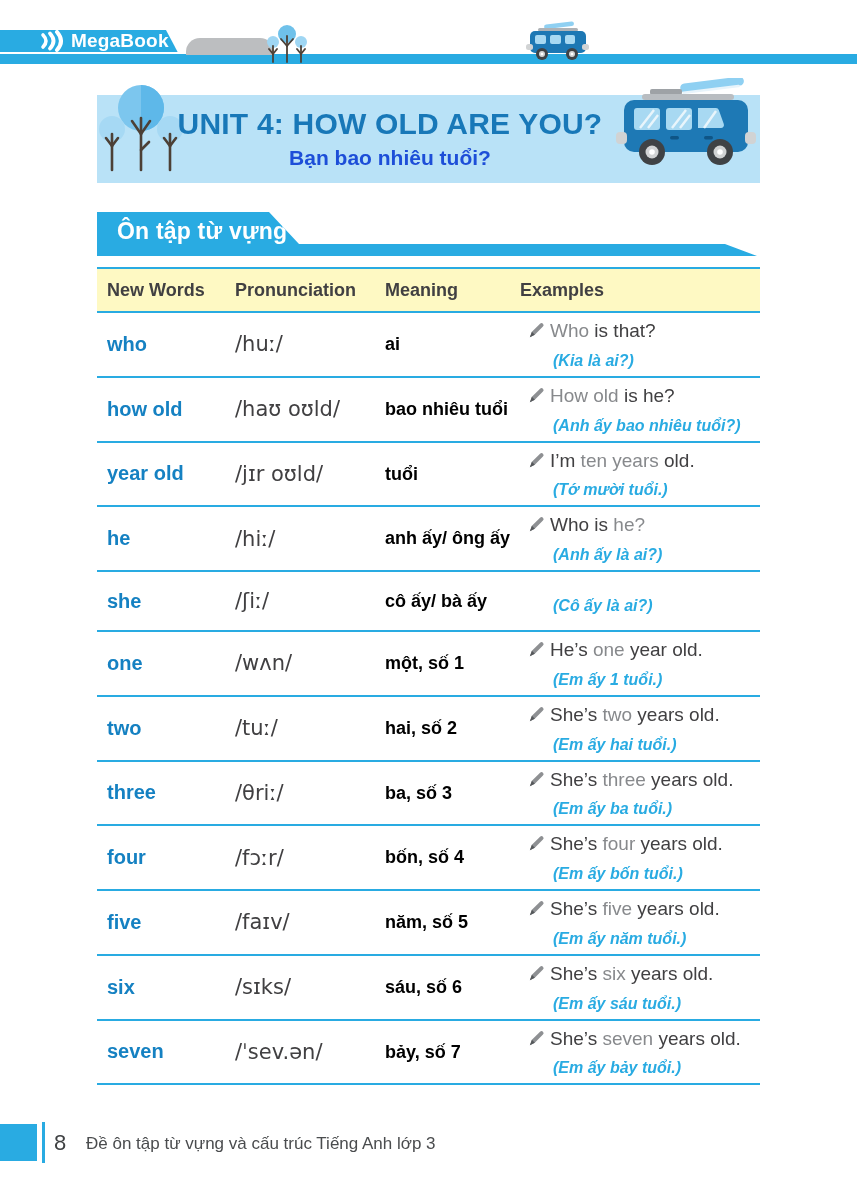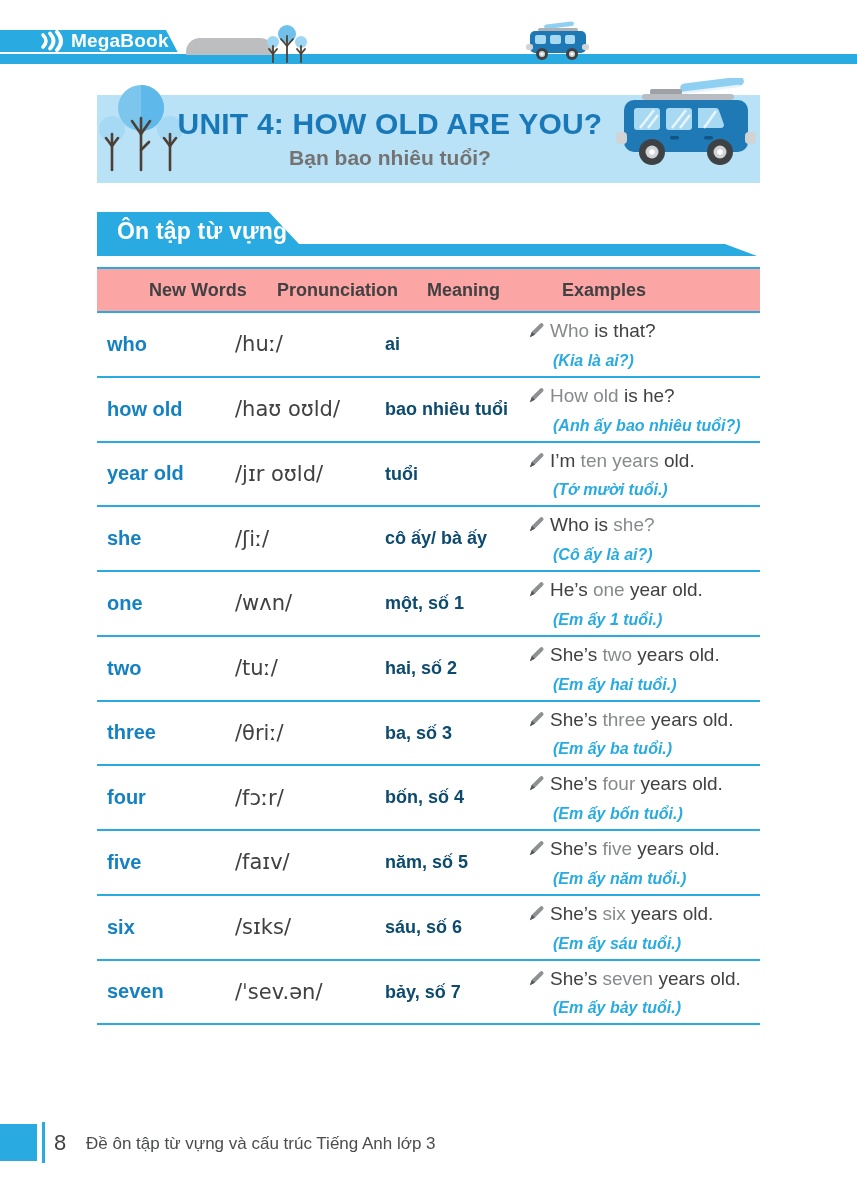--- a/index.html
+++ b/index.html
@@ -17,40 +17,40 @@
   .mound { position:absolute; left:186px; top:38px; width:88px; height:17px; background:#bcbec0;
     border-radius:14px 14px 0 0; }
   .trees-small { position:absolute; left:264px; top:24px; }
   .car-small { position:absolute; left:524px; top:20px; }
 
   
   .banner { position:absolute; left:97px; top:95px; width:663px; height:88px; background:#b9e2f7; }
   .banner-trees { position:absolute; left:99px; top:84px; }
   .banner-text { position:absolute; left:170px; top:107px; width:440px; text-align:center; }
   .banner-title { color:#1878b8; font-size:30px; font-weight:bold; letter-spacing:.2px; line-height:1.1; }
-  .banner-subtitle { color:#737373; font-size:21px; font-weight:bold; margin-top:6px; }
+  .banner-subtitle { color:#1d4ed8; font-size:21px; font-weight:bold; margin-top:6px; }
   .banner-car { position:absolute; left:612px; top:78px; }
 
   
   .ribbon { position:absolute; left:97px; top:212px; width:660px; height:44px; background:#29abe2;
     clip-path:polygon(0 0, 172px 0, 202px 32px, 628px 32px, 660px 44px, 0 44px); }
   .ribbon-label { color:#fff; font-size:23px; font-weight:bold; padding:6px 0 0 20px; letter-spacing:.2px; }
 
   
   .vtable { position:absolute; left:97px; top:267px; width:663px; }
   .thead { display:grid; grid-template-columns:128px 150px 145px 240px;
-    background:#fca5a5; border-top:2px solid #29abe2; border-bottom:2px solid #29abe2;
-    height:46px; align-items:center;padding-left:42px; }
+    background:#fef9c3; border-top:2px solid #29abe2; border-bottom:2px solid #29abe2;
+    height:46px; align-items:center; }
   .thead > div { padding-left:10px; font-size:18px; font-weight:bold; color:#414042; }
   .thead .h-examples { text-align:left; padding-left:0; }
   .trow { display:grid; grid-template-columns:128px 150px 145px 240px;
     min-height:60px; border-bottom:2px solid #29abe2; align-items:center; padding:6px 0; }
   .c-word { padding-left:10px; color:#1581c2; font-size:20px; font-weight:bold; }
   .c-pron { padding-left:10px; color:#414042; font-size:21px; font-family:"DejaVu Sans",sans-serif; }
-  .c-meaning { padding-left:10px; color:#0c4a6e; font-size:18px; font-weight:bold; line-height:1.25; }
+  .c-meaning { padding-left:10px; color:#000000; font-size:18px; font-weight:bold; line-height:1.25; }
   .c-ex { padding-left:8px; }
   .ex-en { font-size:19px; color:#414042; line-height:1.25; display:flex; align-items:flex-start; }
   .ex-en .pencil { flex:0 0 auto; margin:3px 5px 0 0; }
   .ex-hl { color:#87898c; }
   .ex-vn { margin-top:9px; padding-left:25px; color:#29abe2; font-size:16px; font-style:italic; font-weight:600; }
 
   
   .footer-square { position:absolute; left:0; top:1124px; width:37px; height:37px; background:#29abe2; }
   .footer-bar { position:absolute; left:42px; top:1122px; width:3px; height:41px; background:#29abe2; }
   .footer-num { position:absolute; left:54px; top:1130px; font-size:22px; color:#3f4143; }
@@ -213,33 +213,41 @@
           <svg class="pencil" width="17" height="17" viewBox="0 0 20 20">
             <path d="M2.2 17.8 L4.6 11.6 L14.2 2 a2.4 2.4 0 0 1 3.4 3.4 L8 15 Z" fill="#8e9093"></path>
             <path d="M2.2 17.8 L4.6 11.6 L8 15 Z" fill="#55585b"></path>
           </svg>
           <span><span>I’m </span><span class="ex-hl">ten years</span><span> old.</span></span>
         </div>
         <div class="ex-vn">(Tớ mười tuổi.)</div>
       </div>
     </div>
 
+    <div class="trow">
+      <div class="c-word">he</div>
+      <div class="c-pron">/hiː/</div>
+      <div class="c-meaning">anh ấy/ ông ấy</div>
+      <div class="c-ex">
+        <div class="ex-en">
+          <svg class="pencil" width="17" height="17" viewBox="0 0 20 20">
+            <path d="M2.2 17.8 L4.6 11.6 L14.2 2 a2.4 2.4 0 0 1 3.4 3.4 L8 15 Z" fill="#8e9093"></path>
+            <path d="M2.2 17.8 L4.6 11.6 L8 15 Z" fill="#55585b"></path>
+          </svg>
+          <span><span>Who is </span><span class="ex-hl">he?</span><span></span></span>
+        </div>
+        <div class="ex-vn">(Anh ấy là ai?)</div>
+      </div>
+    </div>
 
     <div class="trow">
       <div class="c-word">she</div>
       <div class="c-pron">/ʃiː/</div>
       <div class="c-meaning">cô ấy/ bà ấy</div>
       <div class="c-ex">
-        <div class="ex-en">
-          <svg class="pencil" width="17" height="17" viewBox="0 0 20 20">
-            <path d="M2.2 17.8 L4.6 11.6 L14.2 2 a2.4 2.4 0 0 1 3.4 3.4 L8 15 Z" fill="#8e9093"></path>
-            <path d="M2.2 17.8 L4.6 11.6 L8 15 Z" fill="#55585b"></path>
-          </svg>
-          <span><span>Who is </span><span class="ex-hl">she?</span><span></span></span>
-        </div>
         <div class="ex-vn">(Cô ấy là ai?)</div>
       </div>
     </div>
 
     <div class="trow">
       <div class="c-word">one</div>
       <div class="c-pron">/wʌn/</div>
       <div class="c-meaning">một, số 1</div>
       <div class="c-ex">
         <div class="ex-en">

